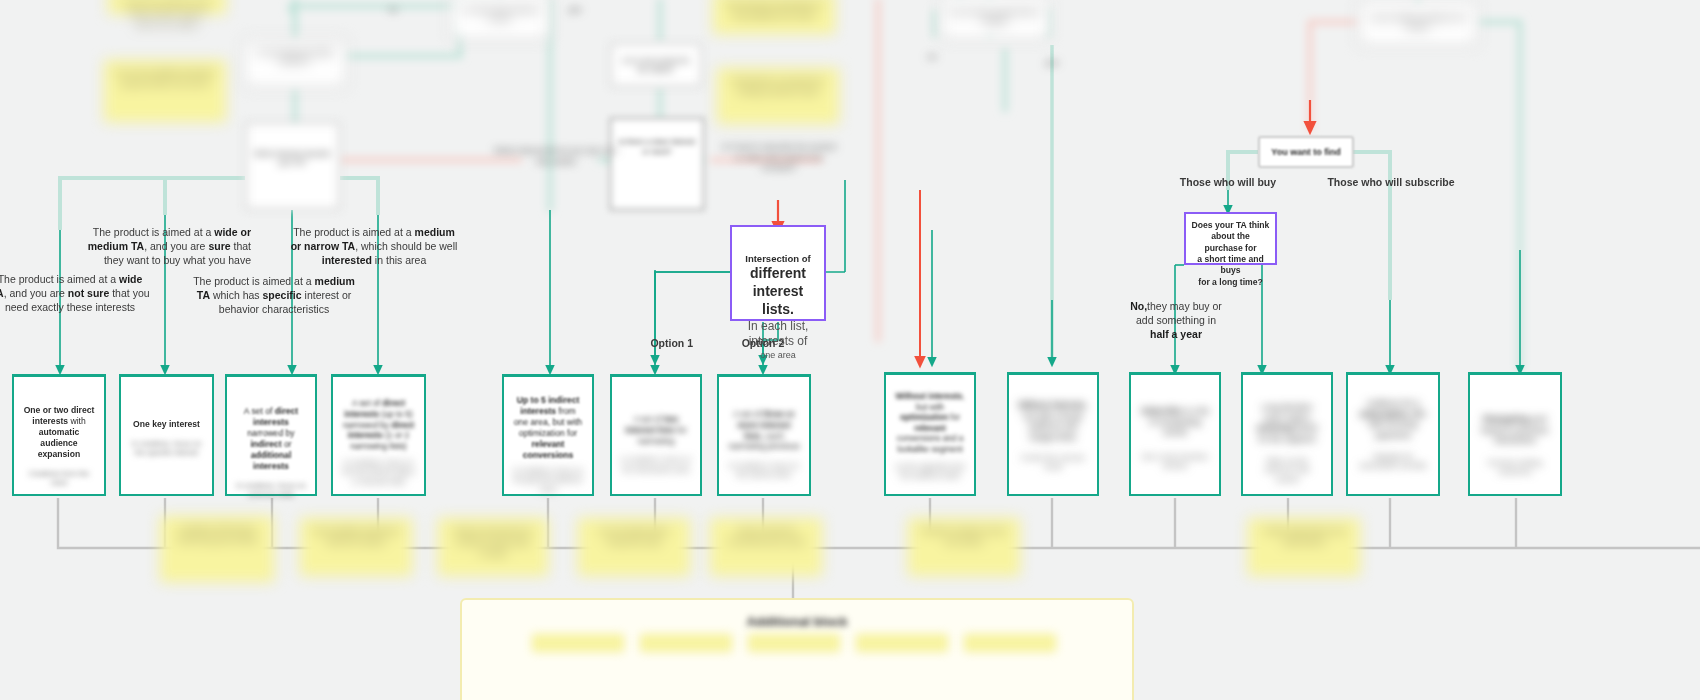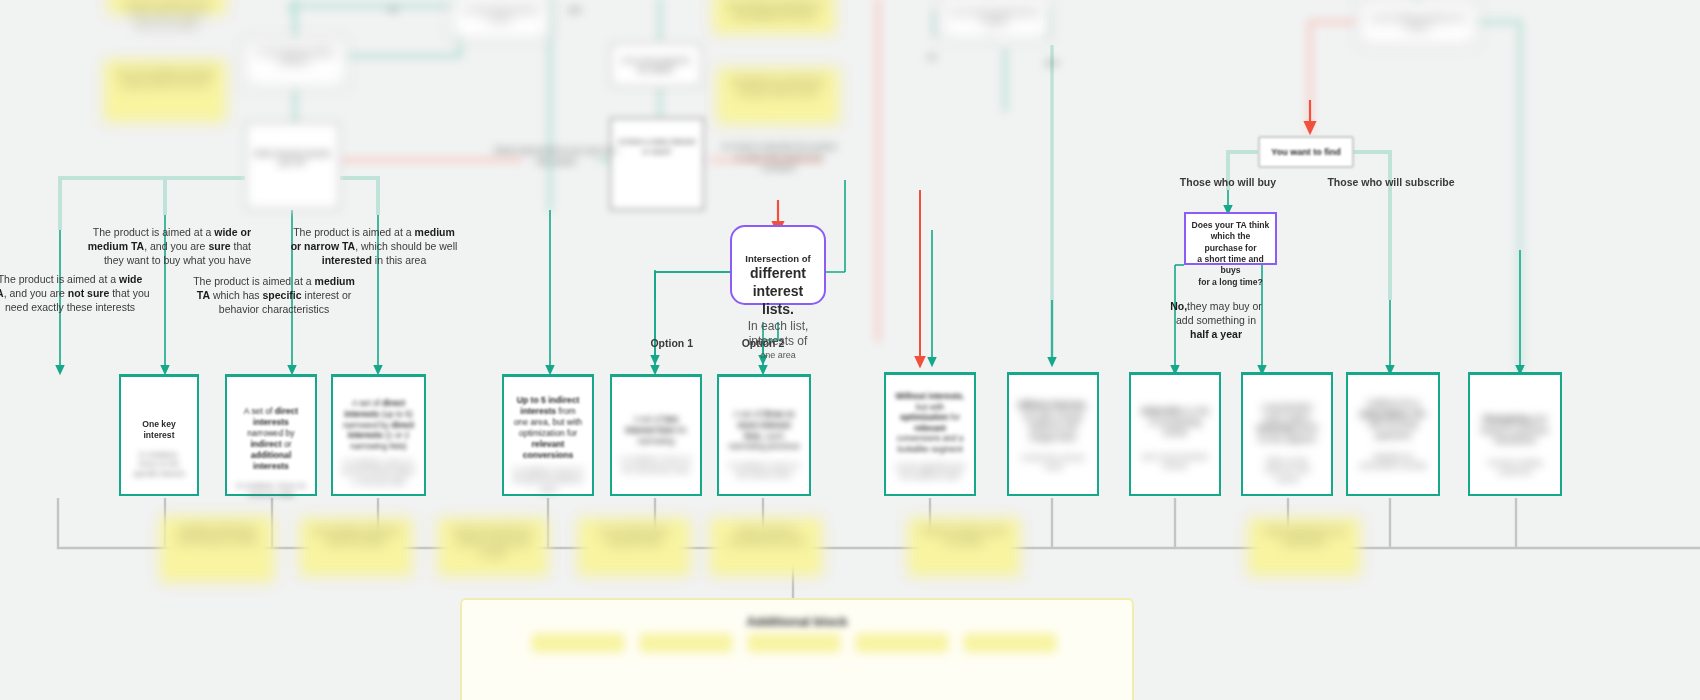--- a/index.html
+++ b/index.html
@@ -239,37 +239,37 @@
   <div class="sticky b5" style="left:104px; top:60px; width:122px; height:62px;">
     <div class="txt">Do not mix different interest groups inside one ad set</div>
     </div>
   <div class="sticky b5" style="left:713px; top:-8px; width:122px; height:42px;">
     <div class="txt">Test interests separately so that statistics are clean</div>
     </div>
   <div class="sticky b5" style="left:717px; top:68px; width:122px; height:56px;">
     <div class="txt">Remember to exclude the existing customer base</div>
     </div>
 
-  <div class="node sharp" style="left:730px; top:225px; width:96px; height:80px;border-radius:15px;">
+  <div class="node sharp" style="left:730px; top:225px; width:96px; height:96px;">
     <div style="padding:26px 7px 0 7px;">
       <div class="ttl" style="font-size:9.5px;">Intersection of</div>
       <div class="ttl" style="font-size:14px;">different interest lists.</div>
       <div class="sub" style="font-size:12px;">In each list, interests of</div>
       <div class="sub" style="font-size:9px;">one area</div>
     </div>
   </div>
 
   <div class="node soft b1" style="left:1258px; top:136px; width:96px; height:32px;">
     <div class="ttl" style="font-size:9px; padding-top:9px;">You want to find</div>
   </div>
 
   <div class="node sharp" style="left:1184px; top:212px; width:93px; height:53px;">
     <div class="ttl" style="font-size:8.6px; padding:6px 5px 0 5px; line-height:1.32;">
       <div>Does your TA think</div>
-      <div>which the purchase for</div>
+      <div>about the purchase for</div>
       <div>a short time and buys</div>
       <div>for a long time?</div>
     </div>
   </div>
 
   <div class="elabel" style="left:-10px; top:273px; width:160px;">
     <span>The product is aimed at a </span><b>wide TA</b><span>, and you are </span><b>not sure</b><span> that you need exactly these interests</span>
   </div>
 
   <div class="elabel" style="left:85px; top:226px; width:166px;text-align:right;">
@@ -283,26 +283,32 @@
   <div class="elabel" style="left:288px; top:226px; width:172px;">
     <span>The product is aimed at a </span><b>medium or narrow TA</b><span>, which should be well </span><b>interested</b><span> in this area</span>
   </div>
 
   <div class="elabel" style="left:617px; top:337px; width:76px; font-weight:bold; font-size:10.5px;text-align:right;">Option 1</div>
   <div class="elabel" style="left:725px; top:337px; width:76px; font-weight:bold; font-size:10.5px;">Option 2</div>
 
   <div class="elabel" style="left:1158px; top:176px; width:140px; font-weight:bold; font-size:10.5px;">Those who will buy</div>
   <div class="elabel" style="left:1320px; top:176px; width:142px; font-weight:bold; font-size:10.5px;">Those who will subscribe</div>
 
-  <div class="elabel" style="left:1128px; top:300px; width:96px;margin-left:40px;">
+  <div class="elabel" style="left:1128px; top:300px; width:96px;">
     <b>No,</b><span>they may buy or add something in </span><b>half a year</b>
   </div>
 
-
-  <div class="node card" style="left:119px; top:374px; width:80px; height:122px;">
+  <div class="node card" style="left:12px; top:374px; width:94px; height:122px;">
+    <div class="inner">
+      <div class="head" style="font-size:8.6px; margin-top:18px;"><b>One or two direct interests</b> with <b>automatic audience expansion</b></div>
+      <div class="b3" style="font-size:7.4px; color:#666; margin-top:9px;">Creatives form the need</div>
+    </div>
+  </div>
+
+  <div class="node card" style="left:119px; top:374px; width:95px; height:122px;">
     <div class="inner">
       <div class="head" style="font-size:8.6px; margin-top:32px;"><b>One key interest</b></div>
       <div class="b3" style="font-size:7.4px; color:#666; margin-top:9px;">In creatives, focus on the specific interest</div>
     </div>
   </div>
 
   <div class="node card" style="left:225px; top:374px; width:92px; height:122px;">
     <div class="inner">
       <div class="head b1" style="font-size:8.6px; margin-top:19px;">A set of <b>direct interests</b> narrowed by <b>indirect</b> or <b>additional interests</b></div>
       <div class="b3" style="font-size:7.4px; color:#666; margin-top:9px;">In creatives, focus on common traits</div>

